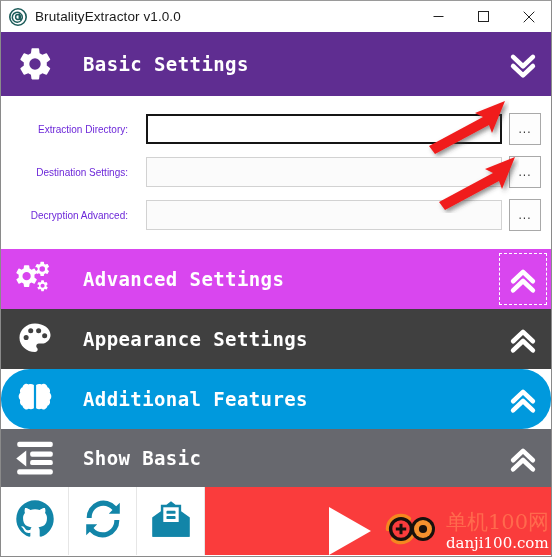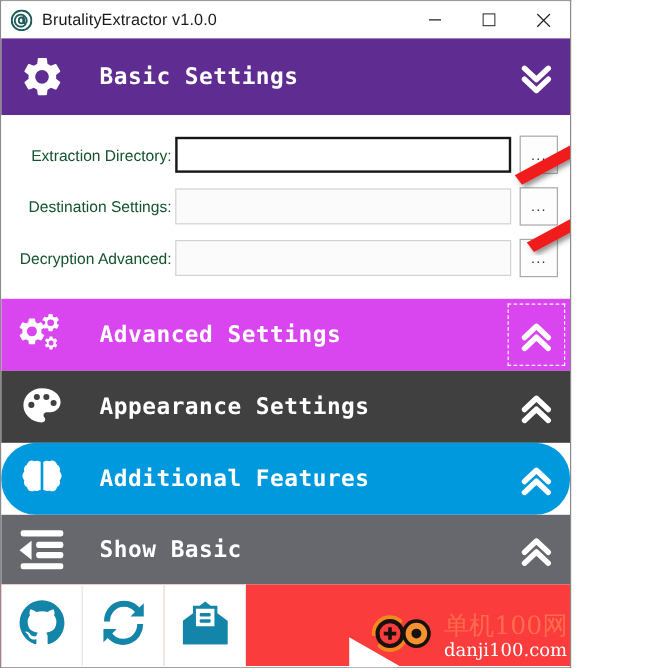--- a/index.html
+++ b/index.html
@@ -9,21 +9,21 @@
   }
   body {
     width: 552px;
     height: 557px;
     overflow: hidden;
     font-family: "Liberation Sans", sans-serif;
     -webkit-font-smoothing: antialiased;
   }
   .window {
     position: relative;
-    width: 476px;
+    width: 552px;
     height: 557px;
     box-sizing: border-box;
     background: #ffffff;
     border: 1px solid #8a8a8a;
     border-top: 1px solid #9a9a9a;
     overflow: hidden;
   }
 
   
   .titlebar {
@@ -109,23 +109,23 @@
   }
   .form-row {
     display: flex;
     align-items: center;
     height: 38px;
     margin-bottom: 5px;
   }
   .form-label {
     width: 145px;
     text-align: right;
-    font-size: 13px;
-    color: #14532d;
-    padding-right: 3px;
+    font-size: 10px;
+    color: #6d28d9;
+    padding-right: 18px;
     white-space: nowrap;
     box-sizing: border-box;
   }
   .form-input {
     flex: 1 1 auto;
     height: 30px;
     box-sizing: border-box;
     background: #fbfbfb;
     border: 1px solid #d2d2d2;
     font-size: 13px;
@@ -180,21 +180,21 @@
     align-items: center;
     justify-content: center;
     border-right: 1px solid #e6e6e6;
     box-sizing: border-box;
     flex: 0 0 auto;
   }
   .run-area {
     flex: 1 1 auto;
     position: relative;
     display: flex;
-    align-items: flex-start;
+    align-items: flex-end;
     justify-content: center;
     background: #fa3c3c;
     margin-top: 44px;
   }
   .play-tri {
     width: 0;
     height: 0;
     border-top: 24px solid transparent;
     border-bottom: 24px solid transparent;
     border-left: 42px solid #ffffff;

